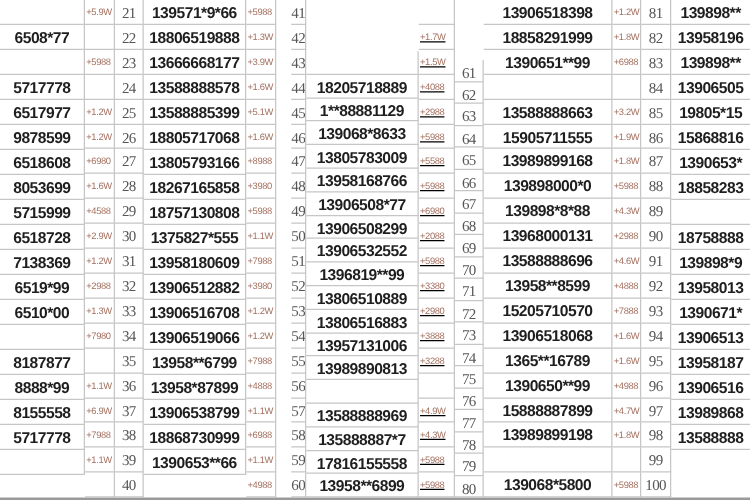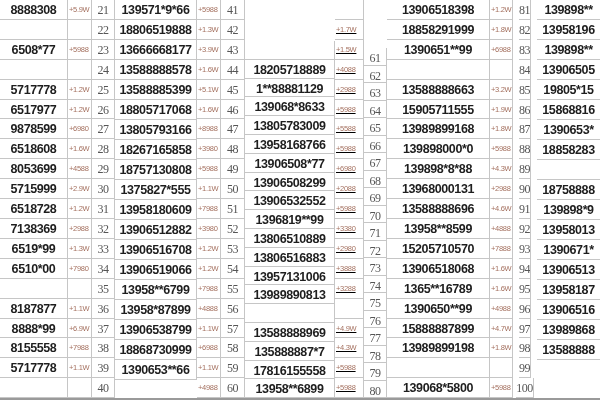--- a/index.html
+++ b/index.html
@@ -50,21 +50,20 @@
   }
   .lastgroup .subcol:last-child .cell{border-right:none;}
 </style>
 </head>
 <body>
 
 <div id="stage">
   <div id="grid">
       <div class="col-group">
         <div class="subcol" style="width: 68px;">
-          <div class="cell phone">8888308</div>
           <div class="cell phone"></div>
           <div class="cell phone">6508*77</div>
           <div class="cell phone"></div>
           <div class="cell phone">5717778</div>
           <div class="cell phone">6517977</div>
           <div class="cell phone">9878599</div>
           <div class="cell phone">6518608</div>
           <div class="cell phone">8053699</div>
           <div class="cell phone">5715999</div>
           <div class="cell phone">6518728</div>
@@ -162,21 +161,21 @@
           <div class="cell price">+1.2W</div>
           <div class="cell price">+7988</div>
           <div class="cell price">+4888</div>
           <div class="cell price">+1.1W</div>
           <div class="cell price">+6988</div>
           <div class="cell price">+1.1W</div>
           <div class="cell price">+4988</div>
         </div>
       </div>
       <div class="col-group">
-        <div class="subcol" style="width: 24px;">
+        <div class="subcol" style="width: 24px; align-items: flex-end;">
           <div class="cell idx">41</div>
           <div class="cell idx">42</div>
           <div class="cell idx">43</div>
           <div class="cell idx">44</div>
           <div class="cell idx">45</div>
           <div class="cell idx">46</div>
           <div class="cell idx">47</div>
           <div class="cell idx">48</div>
           <div class="cell idx">49</div>
           <div class="cell idx">50</div>
@@ -297,21 +296,21 @@
           <div class="cell price">+1.6W</div>
           <div class="cell price">+1.6W</div>
           <div class="cell price">+4988</div>
           <div class="cell price">+4.7W</div>
           <div class="cell price">+1.8W</div>
           <div class="cell price"></div>
           <div class="cell price">+5988</div>
         </div>
       </div>
       <div class="col-group lastgroup">
-        <div class="subcol" style="width: 24px; align-items: center;">
+        <div class="subcol" style="width: 24px;">
           <div class="cell idx">81</div>
           <div class="cell idx">82</div>
           <div class="cell idx">83</div>
           <div class="cell idx">84</div>
           <div class="cell idx">85</div>
           <div class="cell idx">86</div>
           <div class="cell idx">87</div>
           <div class="cell idx">88</div>
           <div class="cell idx">89</div>
           <div class="cell idx">90</div>

